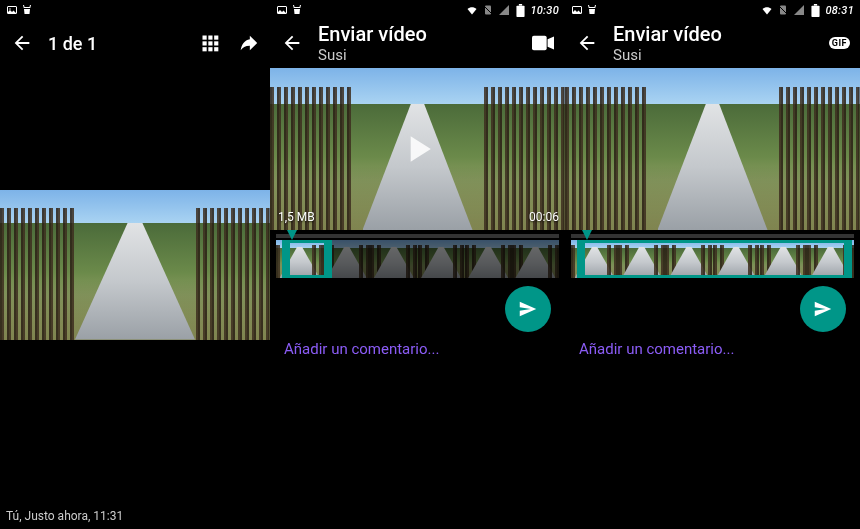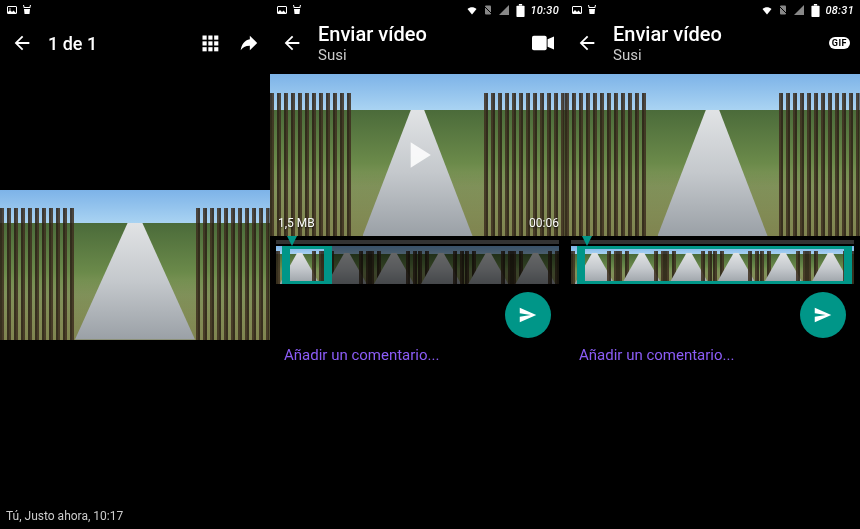--- a/index.html
+++ b/index.html
@@ -66,21 +66,21 @@
     padding: 1px 3px; border-radius:6px;
     letter-spacing:0.5px;
   }
 
   
   .video-preview {
     position:relative;
     width:100%;
     background:#222;
   }
-  .screen-2 .video-preview, .screen-3 .video-preview { height: 162px; margin-top: 8px; text-align: center; }
+  .screen-2 .video-preview, .screen-3 .video-preview { height: 162px; margin-top: 2px; text-align: center; }
   .video-art {
     width:100%; height:100%;
     background:
       linear-gradient(to bottom, rgba(0,0,0,0) 60%, rgba(0,0,0,0.25) 100%),
       linear-gradient(to bottom, #7db3e8 0%, #a9d3f2 22%, #4b6b3a 22%, #6b8a4a 55%, #889a5f 70%, #aab06a 100%);
     position:relative;
   }
   .video-art::before, .video-art::after {
     content:""; position:absolute; top:12%; bottom:0; width:28%;
     background: repeating-linear-gradient(90deg, #2a1f14 0 2px, #3d2e1f 2px 4px, transparent 4px 7px);
@@ -224,21 +224,21 @@
         </svg>
     </div>
   </div>
 
   <div class="main-thumb">
     <div class="video-art">
         <div class="track"></div>
       </div>
   </div>
 
-  <div class="footer-meta">Tú, Justo ahora, 10:17</div>
+  <div class="footer-meta">Tú, Justo ahora, 11:31</div>
 </div>
 
 <div class="screen screen-2">
   <div class="status-bar">
     <div class="left-icons">
       <span class="status-icon">
           <svg width="12" height="12" viewBox="0 0 24 24" fill="#fff">
             <rect x="3" y="5" width="18" height="14" rx="1" fill="none" stroke="#fff" stroke-width="2"></rect>
             <path d="M3 17l5-5 4 4 3-3 6 6H3z"></path>
           </svg>

